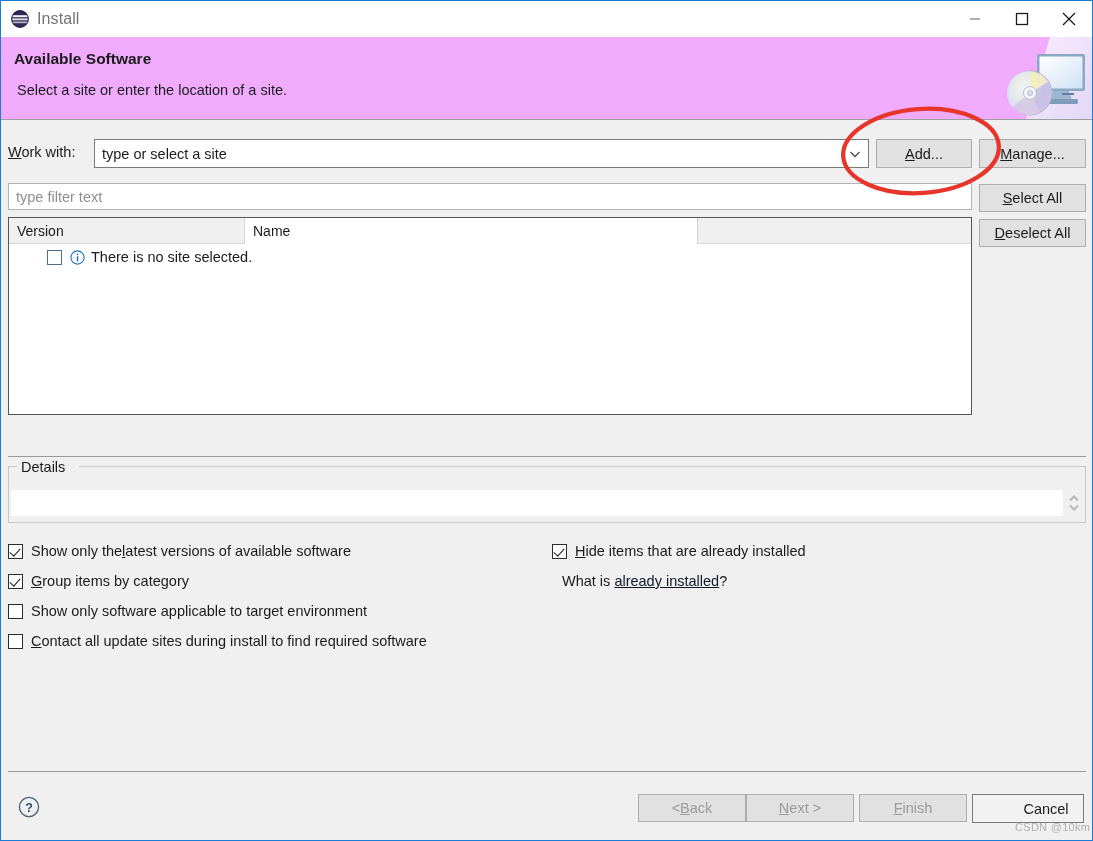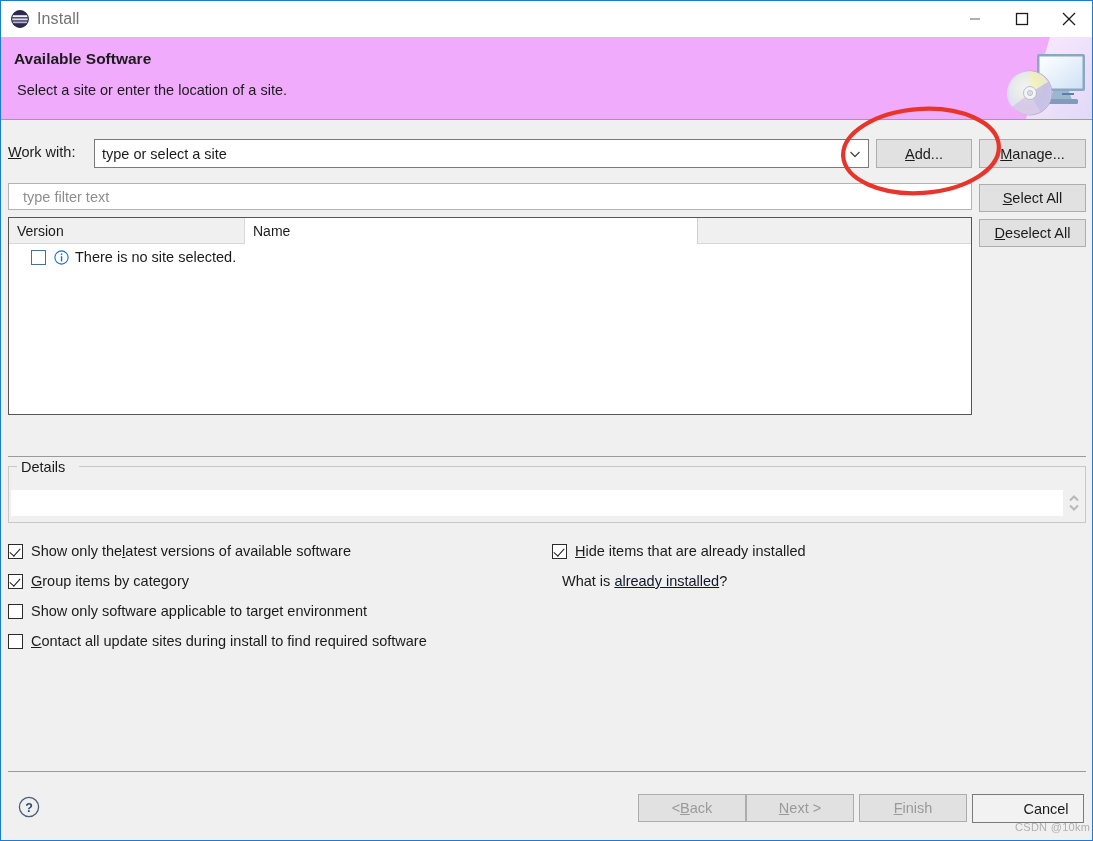--- a/index.html
+++ b/index.html
@@ -112,21 +112,21 @@
 
   
   .filter-input {
     position: absolute; left: 7px; top: 182px;
     width: 964px; height: 27px;
     background: #ffffff;
     border: 1px solid #b4b4b4;
     display: flex; align-items: center;
   }
   .filter-text {
-    padding-left: 14px; font-size: 14.5px; color: #8e8e8e;
+    padding-left: 7px; font-size: 14.5px; color: #8e8e8e;
   }
 
   
   .table {
     position: absolute; left: 7px; top: 216px;
     width: 964px; height: 198px;
     background: #ffffff;
     border: 1px solid #555555;
     overflow: hidden;
   }
@@ -140,21 +140,21 @@
     display: flex; align-items: center;
     padding-left: 8px;
     border-right: 1px solid #d8d8d8;
     height: 26px;
   }
   .th.c0 { width: 453px; background:#ffffff; border-right: 1px solid #d0d0d0;}
   .th.c1 { width: 236px; }
   .th.c2 { flex: 1; border-right: none; }
   .trow {
     display: flex; align-items: center;
-    height: 26px; padding-left: 22px;
+    height: 26px; padding-left: 38px;
   }
   .row-check {
     width: 15px; height: 15px;
     border: 1px solid #4a6f8f;
     background: #ffffff;
     margin-right: 8px;
     flex: 0 0 auto;
   }
   .info-icon { margin-right: 6px; display: flex; align-items: center; }
   .row-text { font-size: 14.5px; color: #1b1b1b; }

